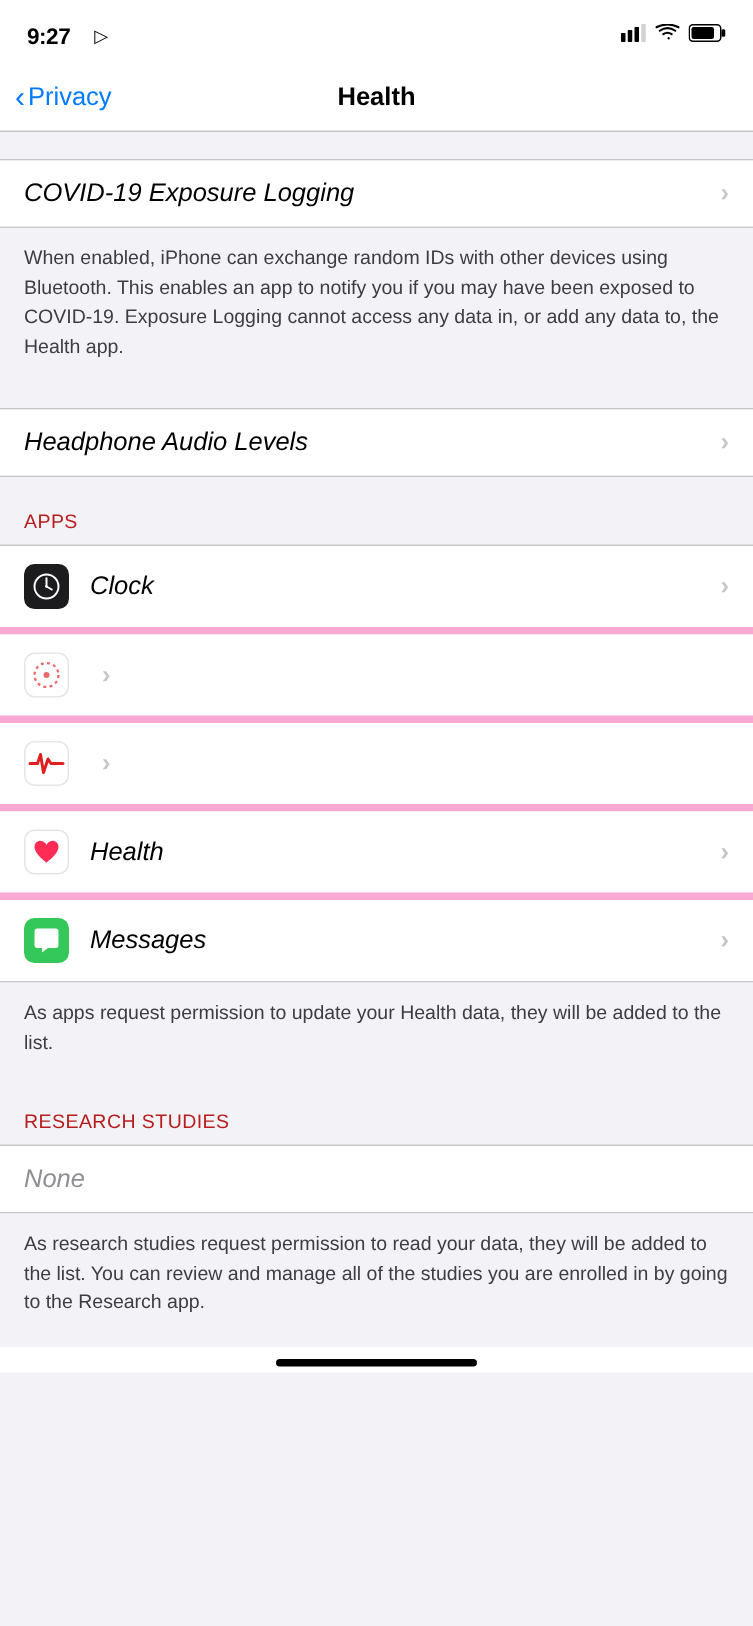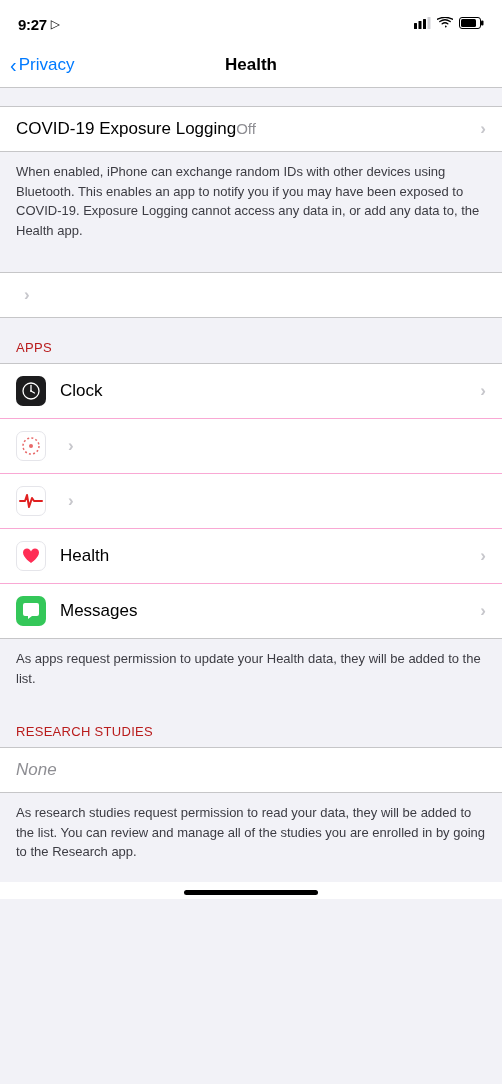--- a/index.html
+++ b/index.html
@@ -80,32 +80,33 @@
       font-size: 13px;
       color: #3c3c43;
       line-height: 1.5;
     }
 
     
     .settings-row {
       display: flex;
       align-items: center;
       padding: 12px 16px;
-      border-bottom: 1px solid #f9a8d4;
+      border-bottom: 5px solid #f9a8d4;
       background: #fff;
       min-height: 44px;
     }
     .settings-row:last-child {
       border-bottom: none;
     }
     .row-content {
       flex: 1;
       display: flex;
-      flex-direction: row;
-      justify-content: flex-start;
+      flex-direction: column;
+      justify-content: flex-end;
+      font-style: italic;
     }
     .row-title {
       font-size: 17px;
       color: #000;
       font-weight: 400;
     }
     .row-subtitle {
       font-size: 15px;
       color: #8e8e93;
       margin-top: 1px;
@@ -200,21 +201,21 @@
       background: #fff;
       border-top: 1px solid #c6c6c8;
       border-bottom: 1px solid #c6c6c8;
       font-style: italic;
     }
   </style>
 </head>
 <body>
 
 <div class="status-bar">
-  <div style="display:flex; align-items:center; gap:4px;">
+  <div style="display:flex; align-items:center; gap:16px;">
     <span class="status-time">9:27</span>
     <span style="font-size:12px; color:#000;">▷</span>
   </div>
   <div class="status-icons">
 
     <span>
       <svg width="17" height="12" viewBox="0 0 17 12">
         <rect x="0" y="6" width="3" height="6" rx="0.5" fill="#000"></rect>
         <rect x="4.5" y="4" width="3" height="8" rx="0.5" fill="#000"></rect>
         <rect x="9" y="2" width="3" height="10" rx="0.5" fill="#000"></rect>
@@ -247,30 +248,32 @@
     <span>Privacy</span>
   </div>
   <span class="nav-title">Health</span>
 </div>
 
 <div class="small-spacer"></div>
 <div class="card">
   <div class="settings-row">
     <div class="row-content">
       <span class="row-title">COVID-19 Exposure Logging</span>
-      <span class="row-subtitle">Off</span>
     </div>
     <span class="chevron">›</span>
   </div>
 </div>
 <div class="desc-text">When enabled, iPhone can exchange random IDs with other devices using Bluetooth. This enables an app to notify you if you may have been exposed to COVID-19. Exposure Logging cannot access any data in, or add any data to, the Health app.</div>
 
 <div class="small-spacer"></div>
 <div class="card">
   <div class="settings-row">
+    <div class="row-content">
+      <span class="row-title">Headphone Audio Levels</span>
+    </div>
     <span class="chevron">›</span>
   </div>
 </div>
 
 <div class="section-header">APPS</div>
 
 <div class="card">
 
   <div class="settings-row">
     <div class="app-icon clock-icon">

